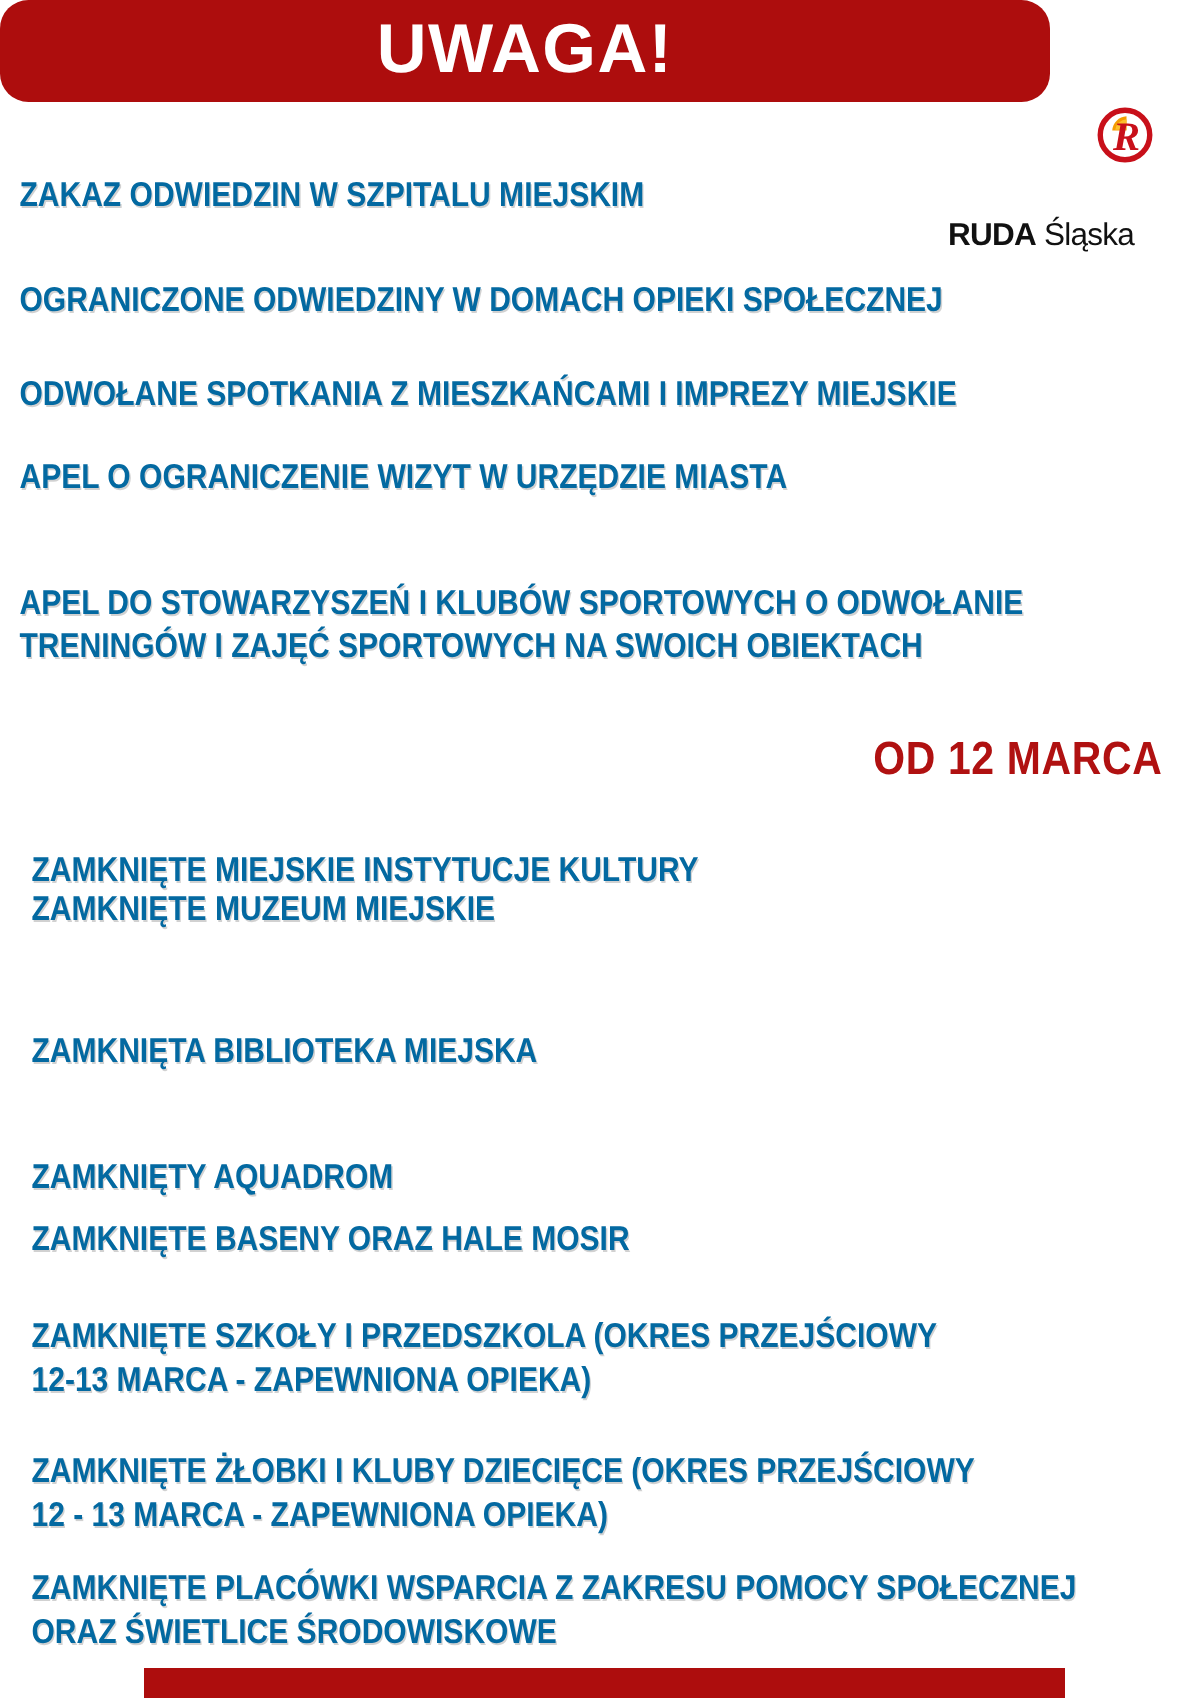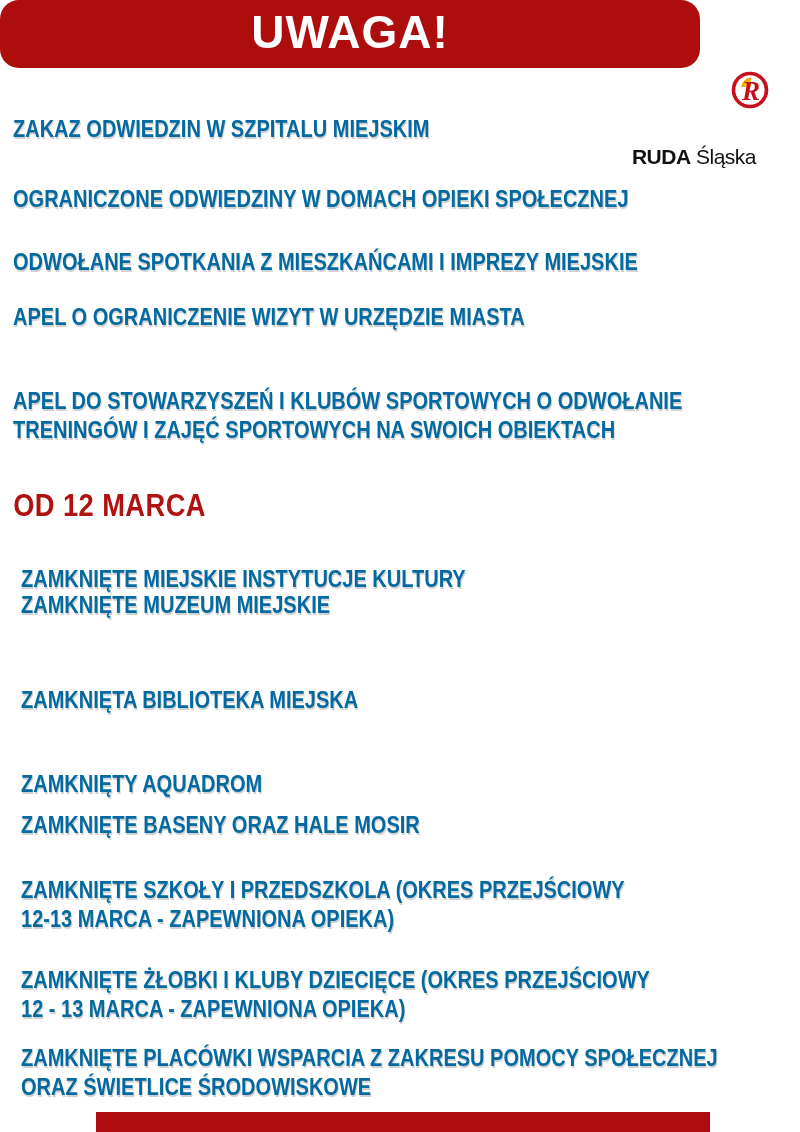--- a/index.html
+++ b/index.html
@@ -40,21 +40,21 @@
     display:inline-block;
     transform:scaleX(0.87);
     transform-origin:0 0;
     white-space:pre-line;
     font-size:23px;font-weight:bold;line-height:29px;
     text-shadow:1px 1.5px 0 rgba(0,0,0,0.18);
     width:896px; 
   }
   
   .date-heading{
-    position:absolute;left:0;top:490px;width:788px;text-align:left;text-decoration:underline;
+    position:absolute;left:0;top:490px;width:788px;text-align:right;text-decoration:underline;
   }
   .date-heading .cond-center{
     display:inline-block;
     transform:scaleX(0.88);
     transform-origin:50% 0;
     font-size:31px;font-weight:bold;line-height:32px;
     color:#b01111;letter-spacing:0.5px;
   }
   
   .footer-bar{

